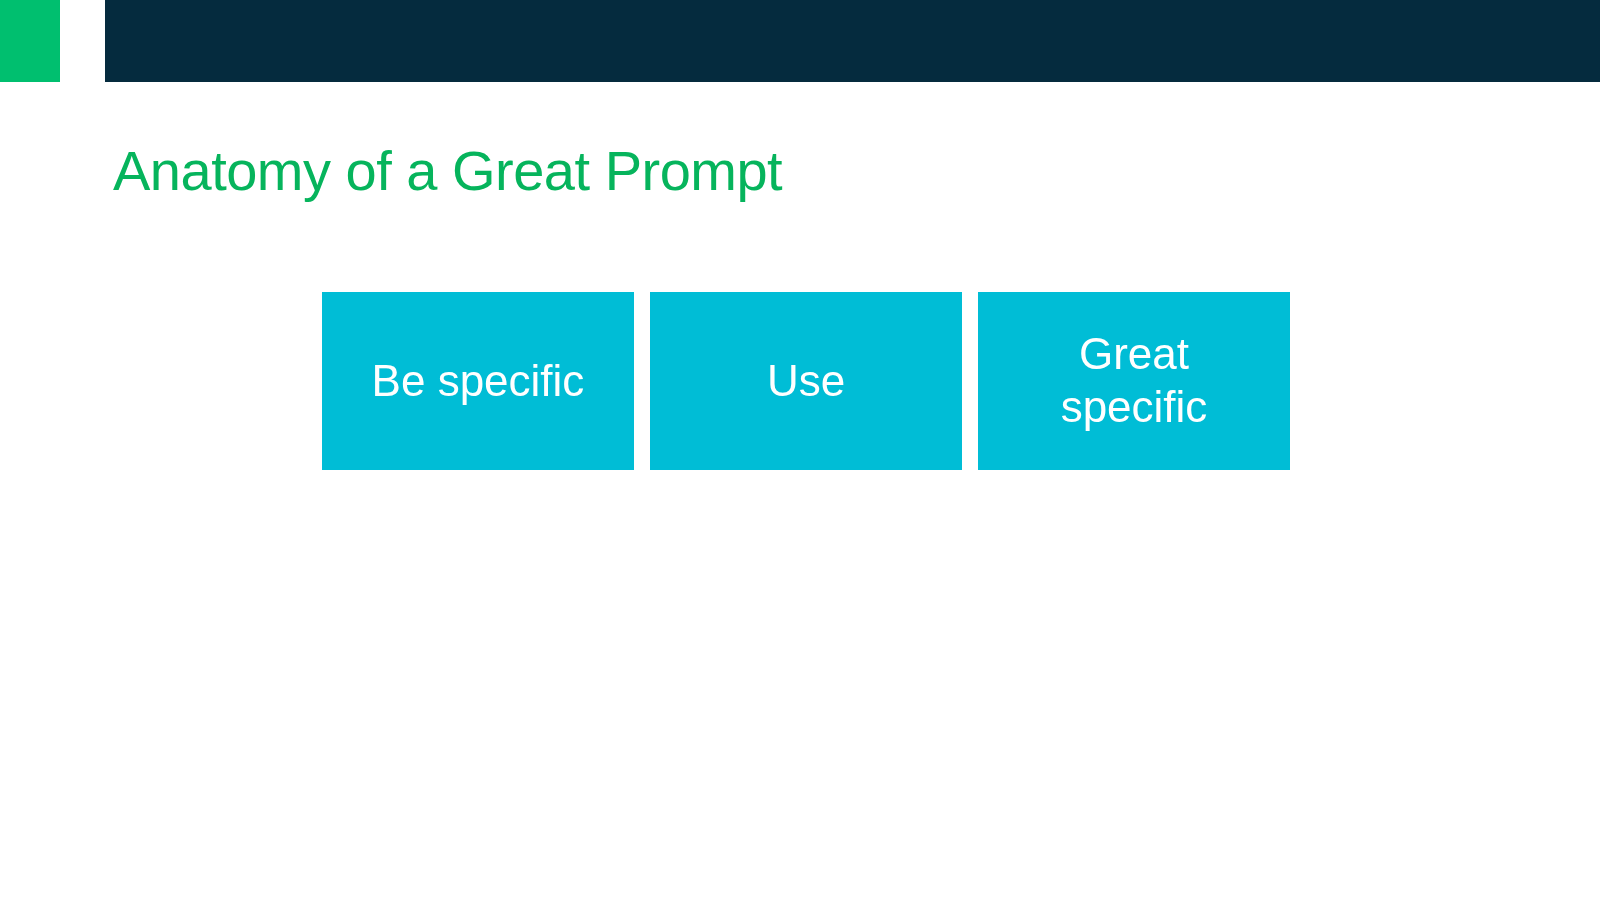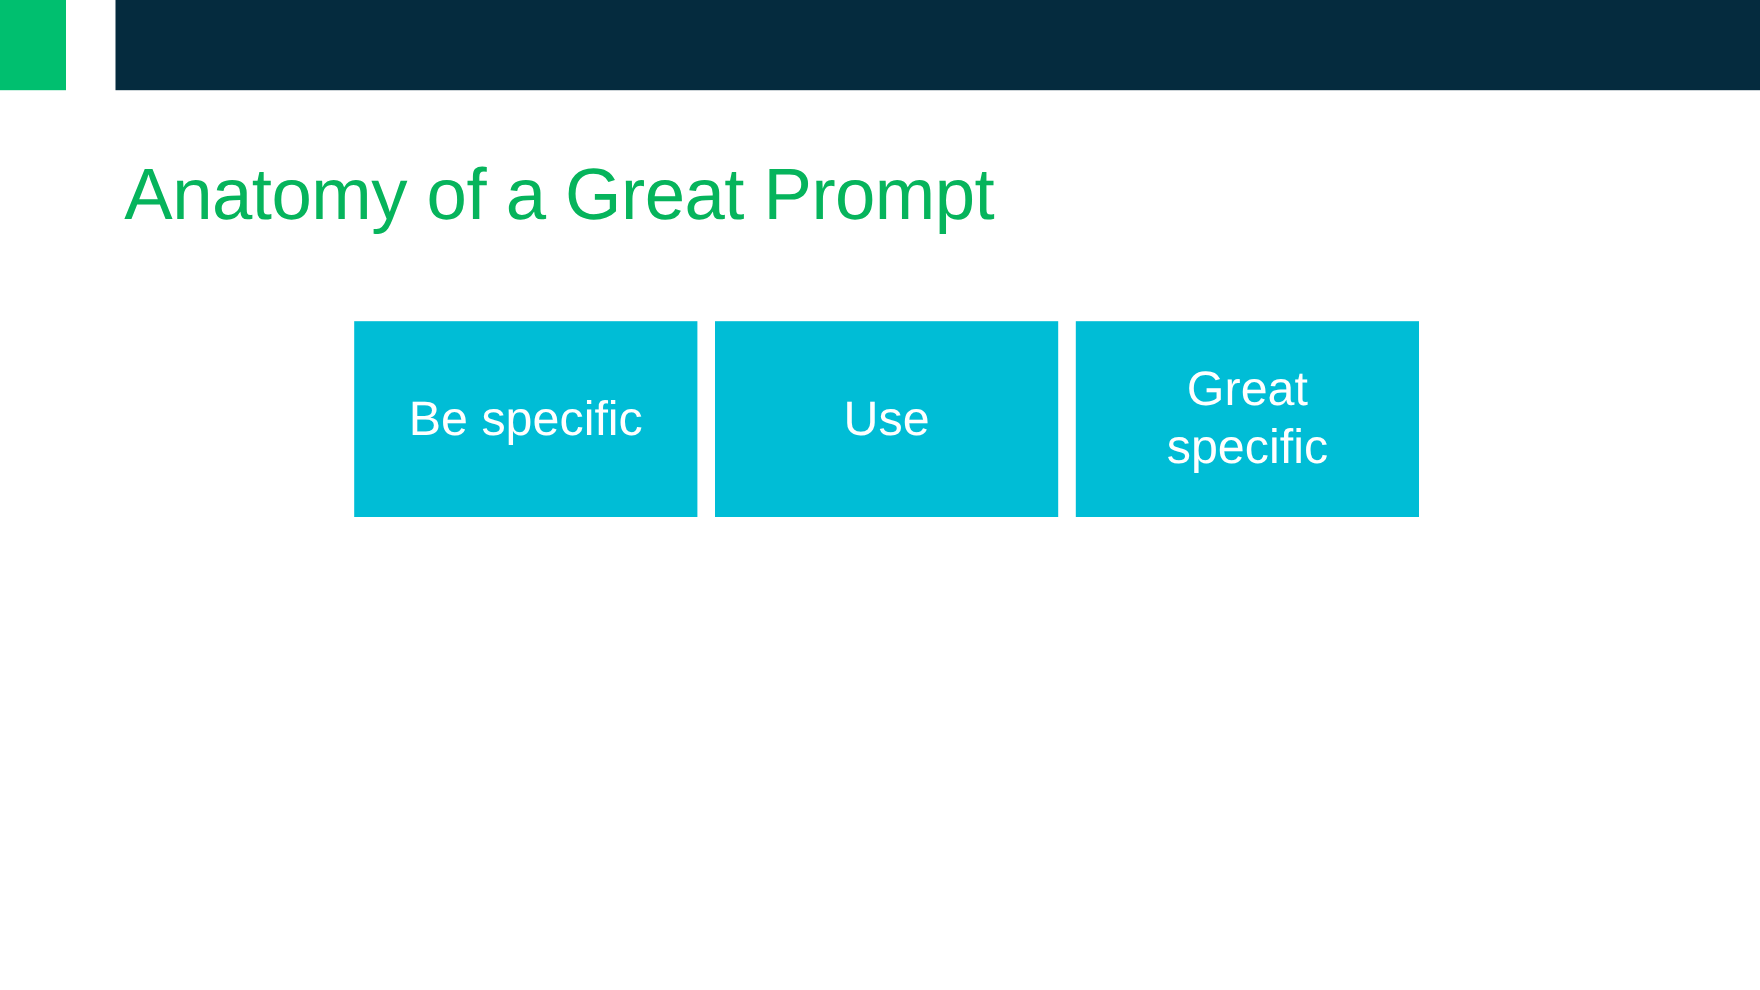--- a/index.html
+++ b/index.html
@@ -17,21 +17,21 @@
     background:#00BF6F;
   }
   .topbar-navy {
     position:absolute; left:105px; top:0; width:1495px; height:82px;
     background:#052B3E;
   }
 
   
   .slide-title {
     position:absolute; left:113px; top:139px;
-    font-size:66px; font-weight:400; line-height:1.15;
+    font-size:56px; font-weight:400; line-height:1.15;
     color:#06B45C; white-space:nowrap;
     letter-spacing:-0.5px;
   }
 
   
   .grid {
     position:absolute; left:322px; top:292px;
     width:968px;
     display:grid;
     grid-template-columns:312px 312px 312px;

